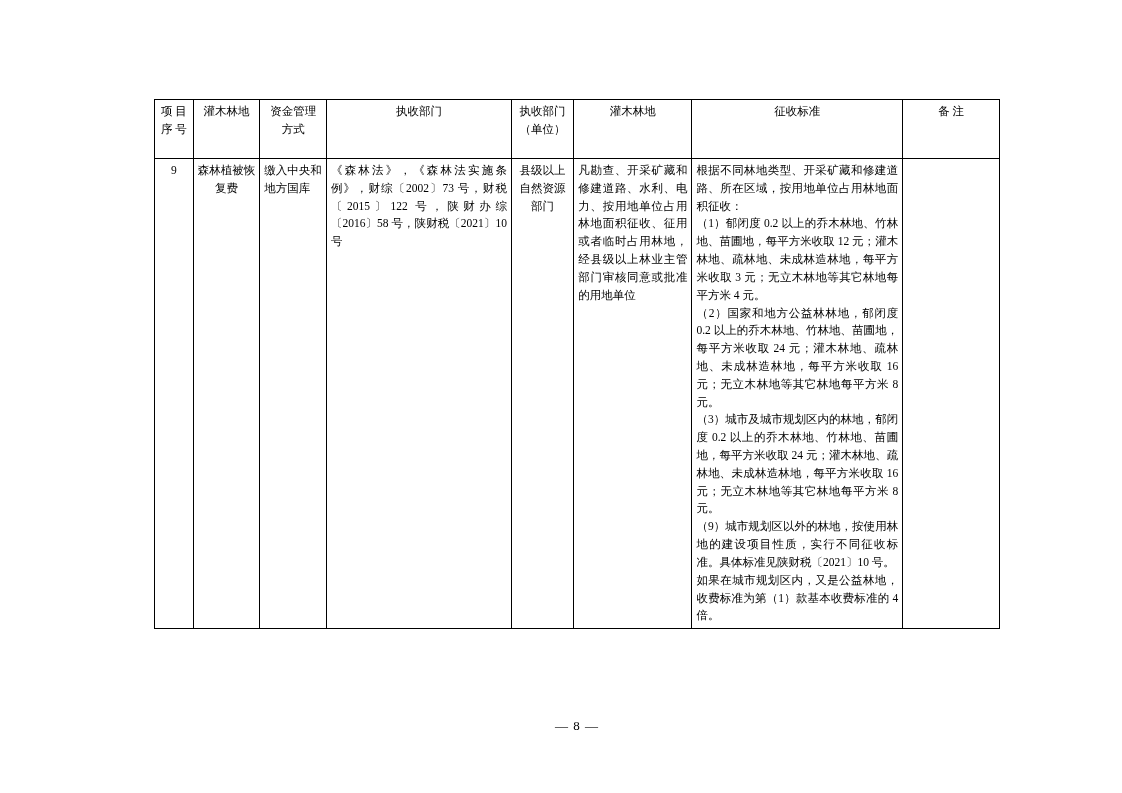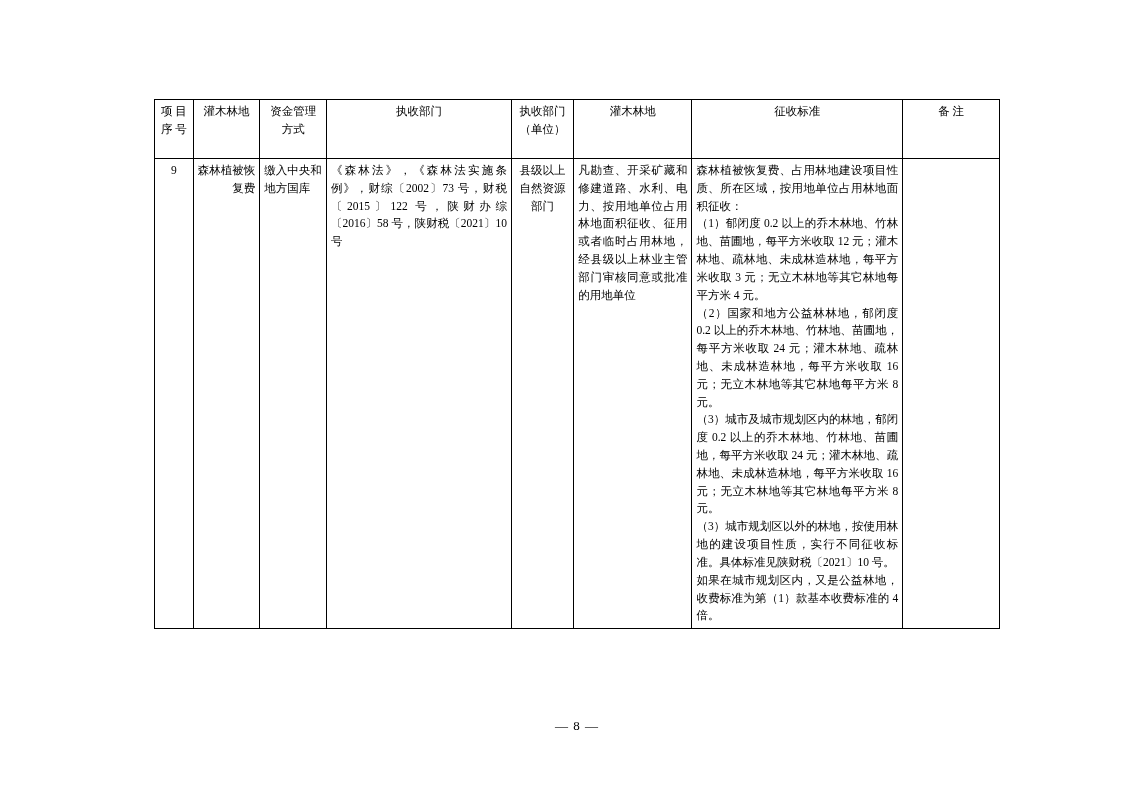--- a/index.html
+++ b/index.html
@@ -55,21 +55,21 @@
   .col-remark  { width: 90px; }
 
   td.cell-no {
     text-align: center;
     vertical-align: middle;
     font-size: 12px;
     font-family: "Liberation Serif", serif;
   }
   td.cell-name {
     vertical-align: middle;
-    text-align: right;
+    text-align: center;
     font-size: 12px;
     letter-spacing: 0px;
   }
   td.cell-fund {
     vertical-align: middle;
     text-align: left;
     font-size: 12px;
     font-family: Liberation Mono, monospace;
   }
   td.cell-policy {
@@ -158,25 +158,25 @@
     </thead>
     <tbody>
       <tr>
         <td class="cell-no">9</td>
         <td class="cell-name">森林植被恢复费</td>
         <td class="cell-fund">缴入中央和地方国库</td>
         <td class="cell-policy">《森林法》，《森林法实施条例》，财综〔2002〕73 号，财税〔2015〕122 号，陕财办综〔2016〕58 号，陕财税〔2021〕10 号</td>
         <td class="cell-dept">县级以上自然资源部门</td>
         <td class="cell-object">凡勘查、开采矿藏和修建道路、水利、电力、按用地单位占用林地面积征收、征用或者临时占用林地，经县级以上林业主管部门审核同意或批准的用地单位</td>
         <td class="cell-std">
-          <span class="std-line">森林植被恢复费、占用林地建设项目性质、所在区域，按用地单位占用林地面积征收：</span>
+          <span class="std-line">根据不同林地类型、开采矿藏和修建道路、所在区域，按用地单位占用林地面积征收：</span>
           <span class="std-line">（1）郁闭度 0.2 以上的乔木林地、竹林地、苗圃地，每平方米收取 12 元；灌木林地、疏林地、未成林造林地，每平方米收取 3 元；无立木林地等其它林地每平方米 4 元。</span>
           <span class="std-line">（2）国家和地方公益林林地，郁闭度 0.2 以上的乔木林地、竹林地、苗圃地，每平方米收取 24 元；灌木林地、疏林地、未成林造林地，每平方米收取 16 元；无立木林地等其它林地每平方米 8 元。</span>
           <span class="std-line">（3）城市及城市规划区内的林地，郁闭度 0.2 以上的乔木林地、竹林地、苗圃地，每平方米收取 24 元；灌木林地、疏林地、未成林造林地，每平方米收取 16 元；无立木林地等其它林地每平方米 8 元。</span>
-          <span class="std-line">（3）城市规划区以外的林地，按使用林地的建设项目性质，实行不同征收标准。具体标准见陕财税〔2021〕10 号。</span>
+          <span class="std-line">（9）城市规划区以外的林地，按使用林地的建设项目性质，实行不同征收标准。具体标准见陕财税〔2021〕10 号。</span>
           <span class="std-line">如果在城市规划区内，又是公益林地，收费标准为第（1）款基本收费标准的 4 倍。</span>
         </td>
         <td class="cell-remark"></td>
       </tr>
     </tbody>
   </table>
 
   <div class="page-number">— 8 —</div>
 
 </div>

